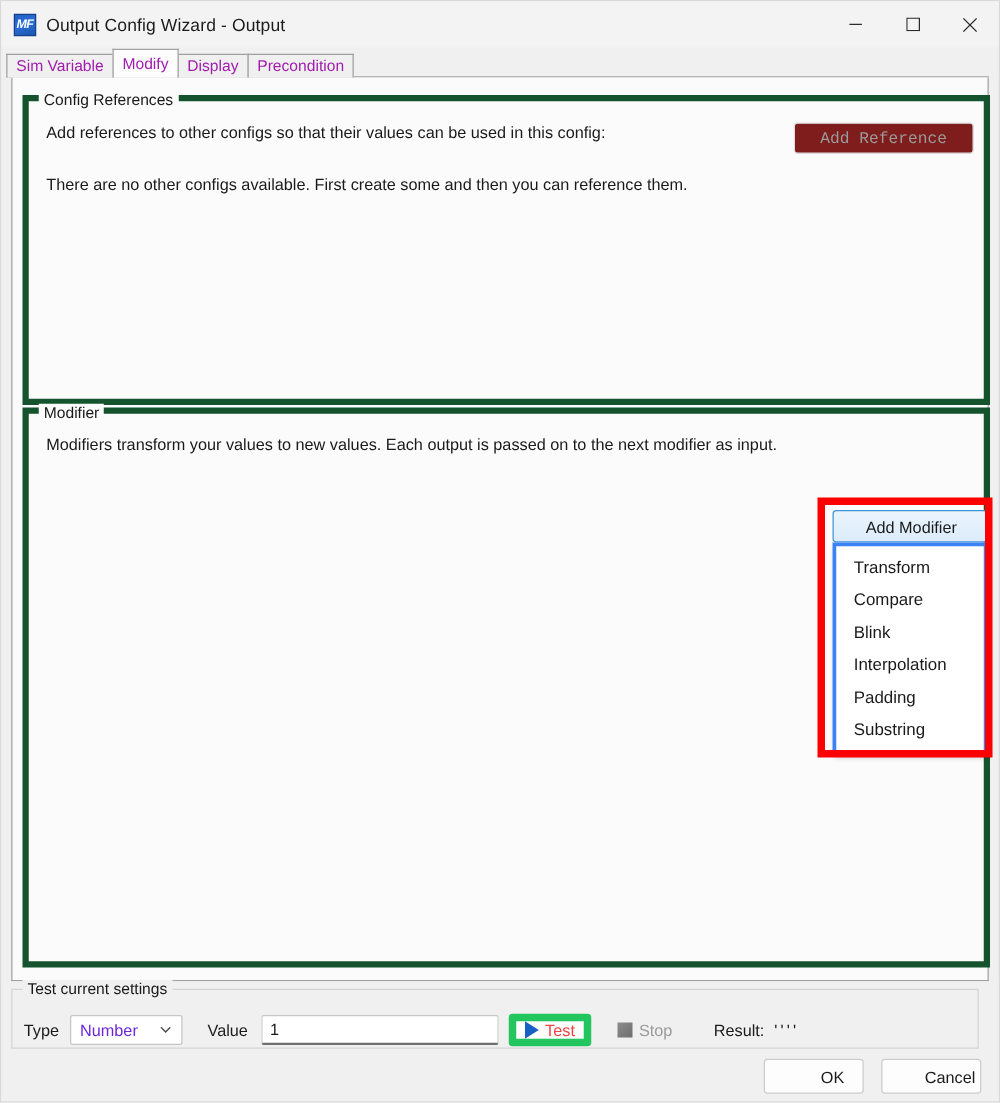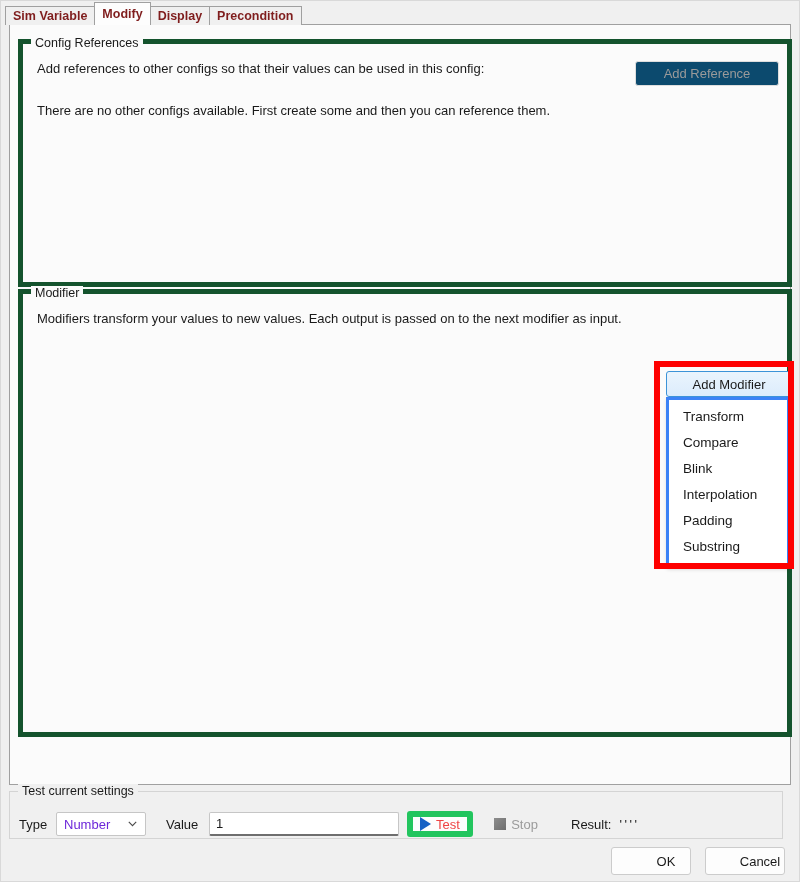--- a/index.html
+++ b/index.html
@@ -99,27 +99,26 @@
   }
   .tab {
     height: 19px;
     line-height: 19px;
     padding: 0 7px;
     background: #f0f0f0;
     border: 1px solid #a0a0a0;
     border-bottom: none;
     margin-right: -1px;
     font-size: 12.5px;
-    color: #7f1d1d;
+    color: #a21caf;
     box-sizing: border-box;
     position: relative;
     z-index: 1;
     cursor: default;
     white-space: nowrap;
-    font-weight: bold;
   }
   .tab.active {
     height: 23px;
     line-height: 22px;
     background: #fdfdfd;
     z-index: 3;
     margin-top: 0;
   }
 
   
@@ -176,22 +175,23 @@
     color: #1a1a1a;
     box-sizing: border-box;
     display: flex;
     align-items: center;
     justify-content: center;
     cursor: default;
     user-select: none;
   }
   .btn.disabled {
     color: #9a9a9a;
-    background: #0c4a6e;
+    background: #7f1d1d;
     border-color: #dedede;
+    font-family: Liberation Mono, monospace;
   }
 
   #add-reference-btn {
     position: absolute;
     right: 8px;
     top: 17px;
     width: 144px;
     height: 25px;
   }
 
@@ -385,20 +385,45 @@
     padding-left: 30px;
   }
   #ok-button { right: 108px; bottom: 6px; }
   #cancel-button { right: 14px; bottom: 6px; }
 </style>
 </head>
 <body>
 
 <div class="window">
 
+  <div class="titlebar">
+    <div class="title-icon">
+      <span>MF</span>
+    </div>
+    <div class="title-text">Output Config Wizard - Output</div>
+
+    <div class="win-controls">
+      <div class="win-btn">
+        <svg width="11" height="11" viewBox="0 0 11 11">
+          <line x1="0.5" y1="5.5" x2="10.5" y2="5.5" stroke="#2b2b2b" stroke-width="1"></line>
+        </svg>
+      </div>
+      <div class="win-btn">
+        <svg width="11" height="11" viewBox="0 0 11 11">
+          <rect x="0.5" y="0.5" width="10" height="10" fill="none" stroke="#2b2b2b" stroke-width="1"></rect>
+        </svg>
+      </div>
+      <div class="win-btn close">
+        <svg width="12" height="12" viewBox="0 0 12 12">
+          <line x1="0.7" y1="0.7" x2="11.3" y2="11.3" stroke="#2b2b2b" stroke-width="1.1"></line>
+          <line x1="11.3" y1="0.7" x2="0.7" y2="11.3" stroke="#2b2b2b" stroke-width="1.1"></line>
+        </svg>
+      </div>
+    </div>
+  </div>
 
   <div class="tabstrip">
     <div class="tab">Sim Variable</div>
     <div class="tab active">Modify</div>
     <div class="tab">Display</div>
     <div class="tab">Precondition</div>
   </div>
 
   <div class="content">
 

